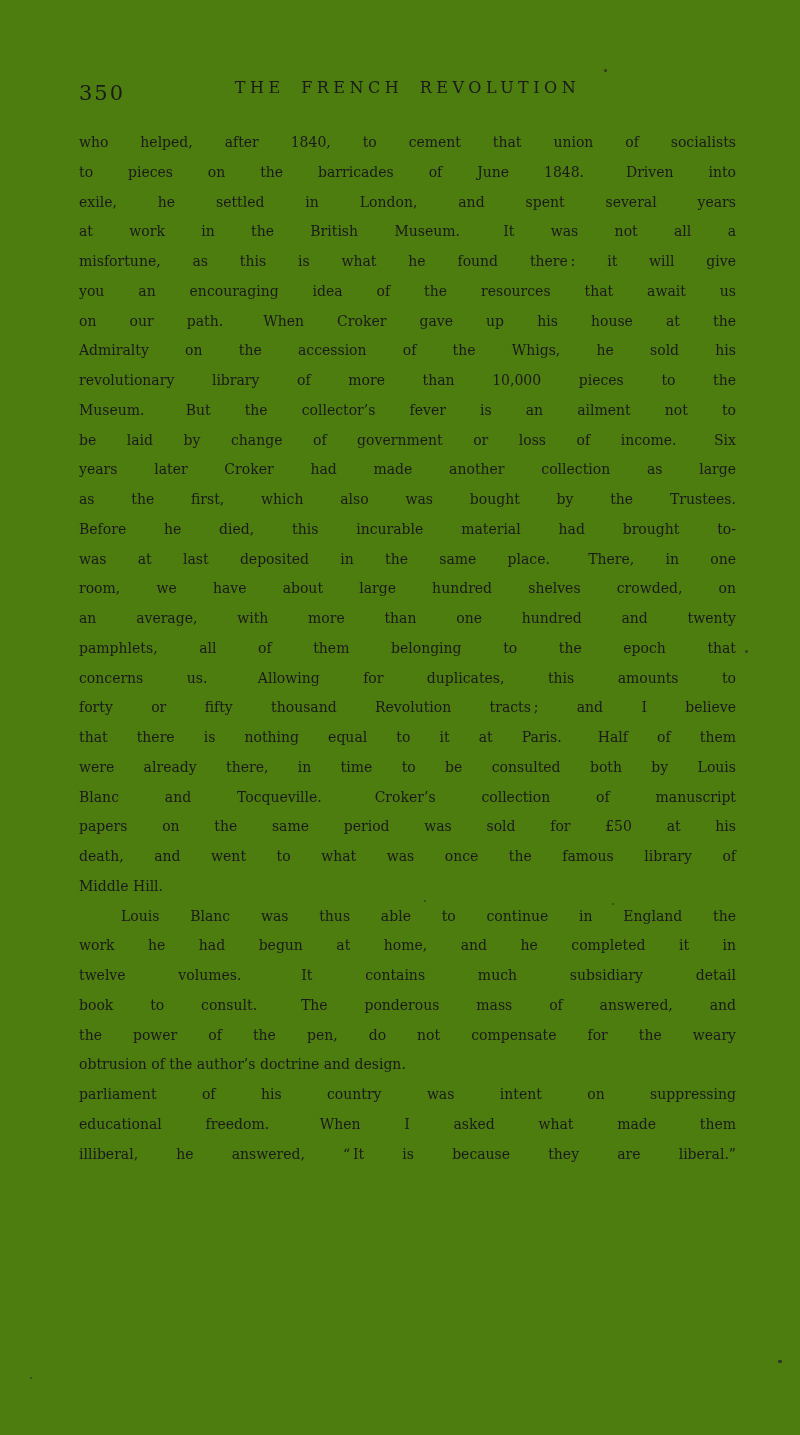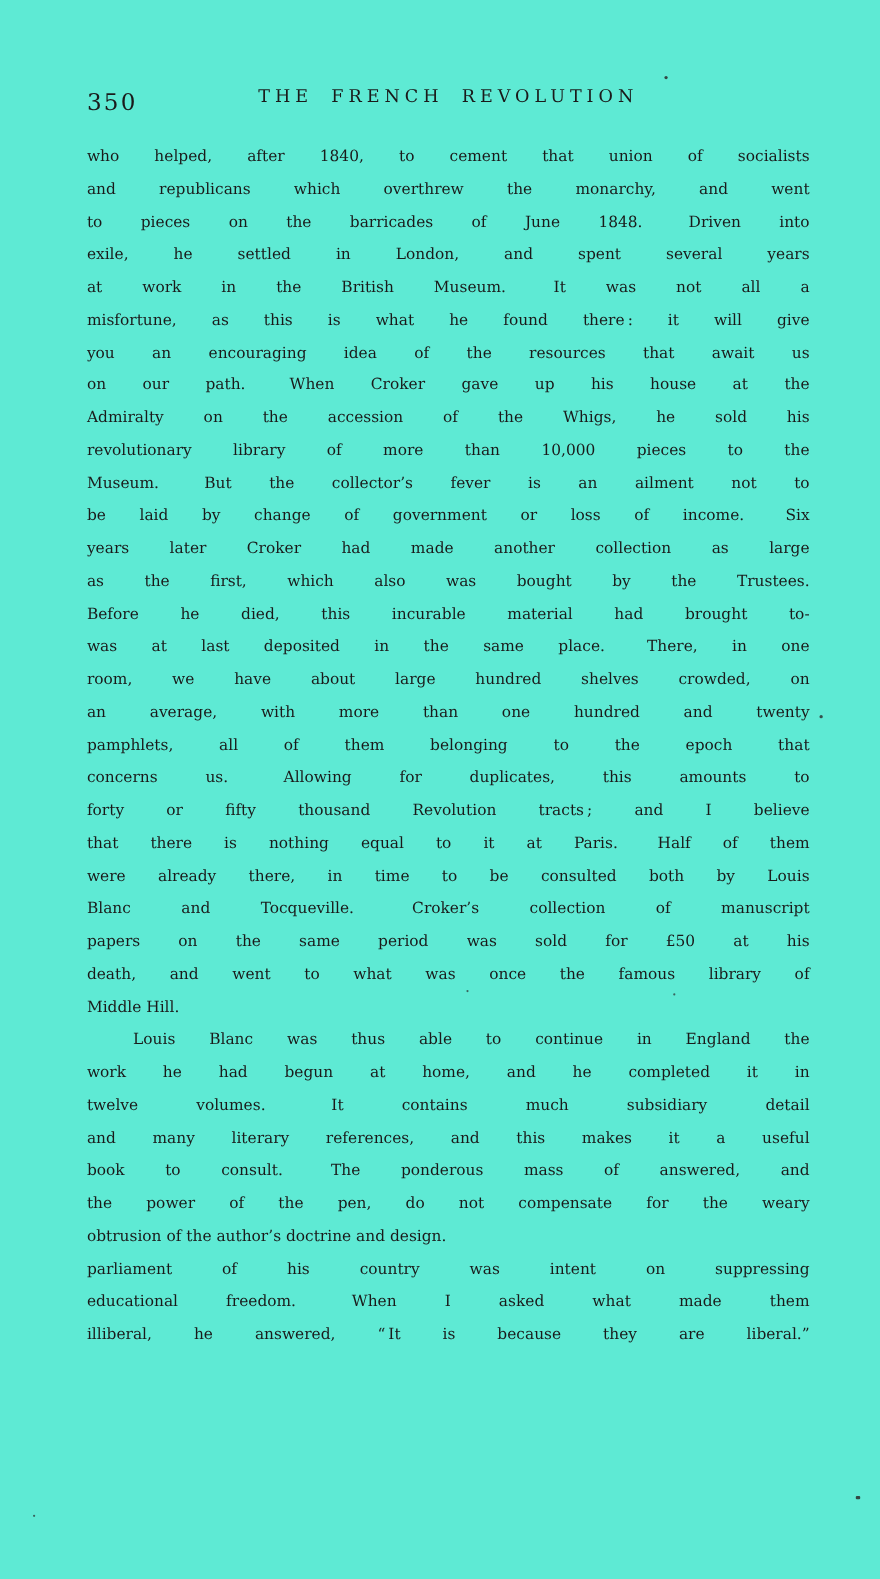--- a/index.html
+++ b/index.html
@@ -1,20 +1,20 @@
 <!DOCTYPE html>
 <html><head>
 <meta charset="utf-8">
 <style>
   html, body { margin: 0; padding: 0; background: #ffffff; }
   .page {
     position: relative;
     width: 800px;
     height: 1435px;
-    background: #5eead4;
+    background: #4d7c0f;
     overflow: hidden;
     color: #1a1a1a;
     font-family: "DejaVu Serif", "Liberation Serif", serif;
   }
   .header {
     position: absolute;
     top: 78px;
     left: 79px;
     width: 657px;
     height: 32px;
@@ -59,21 +59,20 @@
 <body>
 
 <div class="page">
   <div class="header">
     <span class="pagenum">350</span>
     <span class="running-title">THE FRENCH REVOLUTION</span>
   </div>
 
   <div class="body">
       <div class="line">who helped, after 1840, to cement that union of socialists</div>
-      <div class="line">and republicans which overthrew the monarchy, and went</div>
       <div class="line">to pieces on the barricades of June 1848.  Driven into</div>
       <div class="line">exile, he settled in London, and spent several years</div>
       <div class="line">at work in the British Museum.  It was not all a</div>
       <div class="line">misfortune, as this is what he found there : it will give</div>
       <div class="line">you an encouraging idea of the resources that await us</div>
       <div class="line">on our path.  When Croker gave up his house at the</div>
       <div class="line">Admiralty on the accession of the Whigs, he sold his</div>
       <div class="line">revolutionary library of more than 10,000 pieces to the</div>
       <div class="line">Museum.  But the collector’s fever is an ailment not to</div>
       <div class="line">be laid by change of government or loss of income.  Six</div>
@@ -88,21 +87,20 @@
       <div class="line">forty or fifty thousand Revolution tracts ; and I believe</div>
       <div class="line">that there is nothing equal to it at Paris.  Half of them</div>
       <div class="line">were already there, in time to be consulted both by Louis</div>
       <div class="line">Blanc and Tocqueville.  Croker’s collection of manuscript</div>
       <div class="line">papers on the same period was sold for £50 at his</div>
       <div class="line">death, and went to what was once the famous library of</div>
       <div class="line endline">Middle Hill.</div>
       <div class="line indent">Louis Blanc was thus able to continue in England the</div>
       <div class="line">work he had begun at home, and he completed it in</div>
       <div class="line">twelve volumes.  It contains much subsidiary detail</div>
-      <div class="line">and many literary references, and this makes it a useful</div>
       <div class="line">book to consult.  The ponderous mass of answered, and</div>
       <div class="line">the power of the pen, do not compensate for the weary</div>
       <div class="line endline">obtrusion of the author’s doctrine and design.</div>
       <div class="line">parliament of his country was intent on suppressing</div>
       <div class="line">educational freedom.  When I asked what made them</div>
       <div class="line">illiberal, he answered, “ It is because they are liberal.”</div>
     </div>
 
   <div class="speck" style="left:604px;top:69px;width:3px;height:3px;opacity:.85;"></div>
   <div class="speck" style="left:745px;top:650px;width:3px;height:3px;opacity:.8;"></div>

